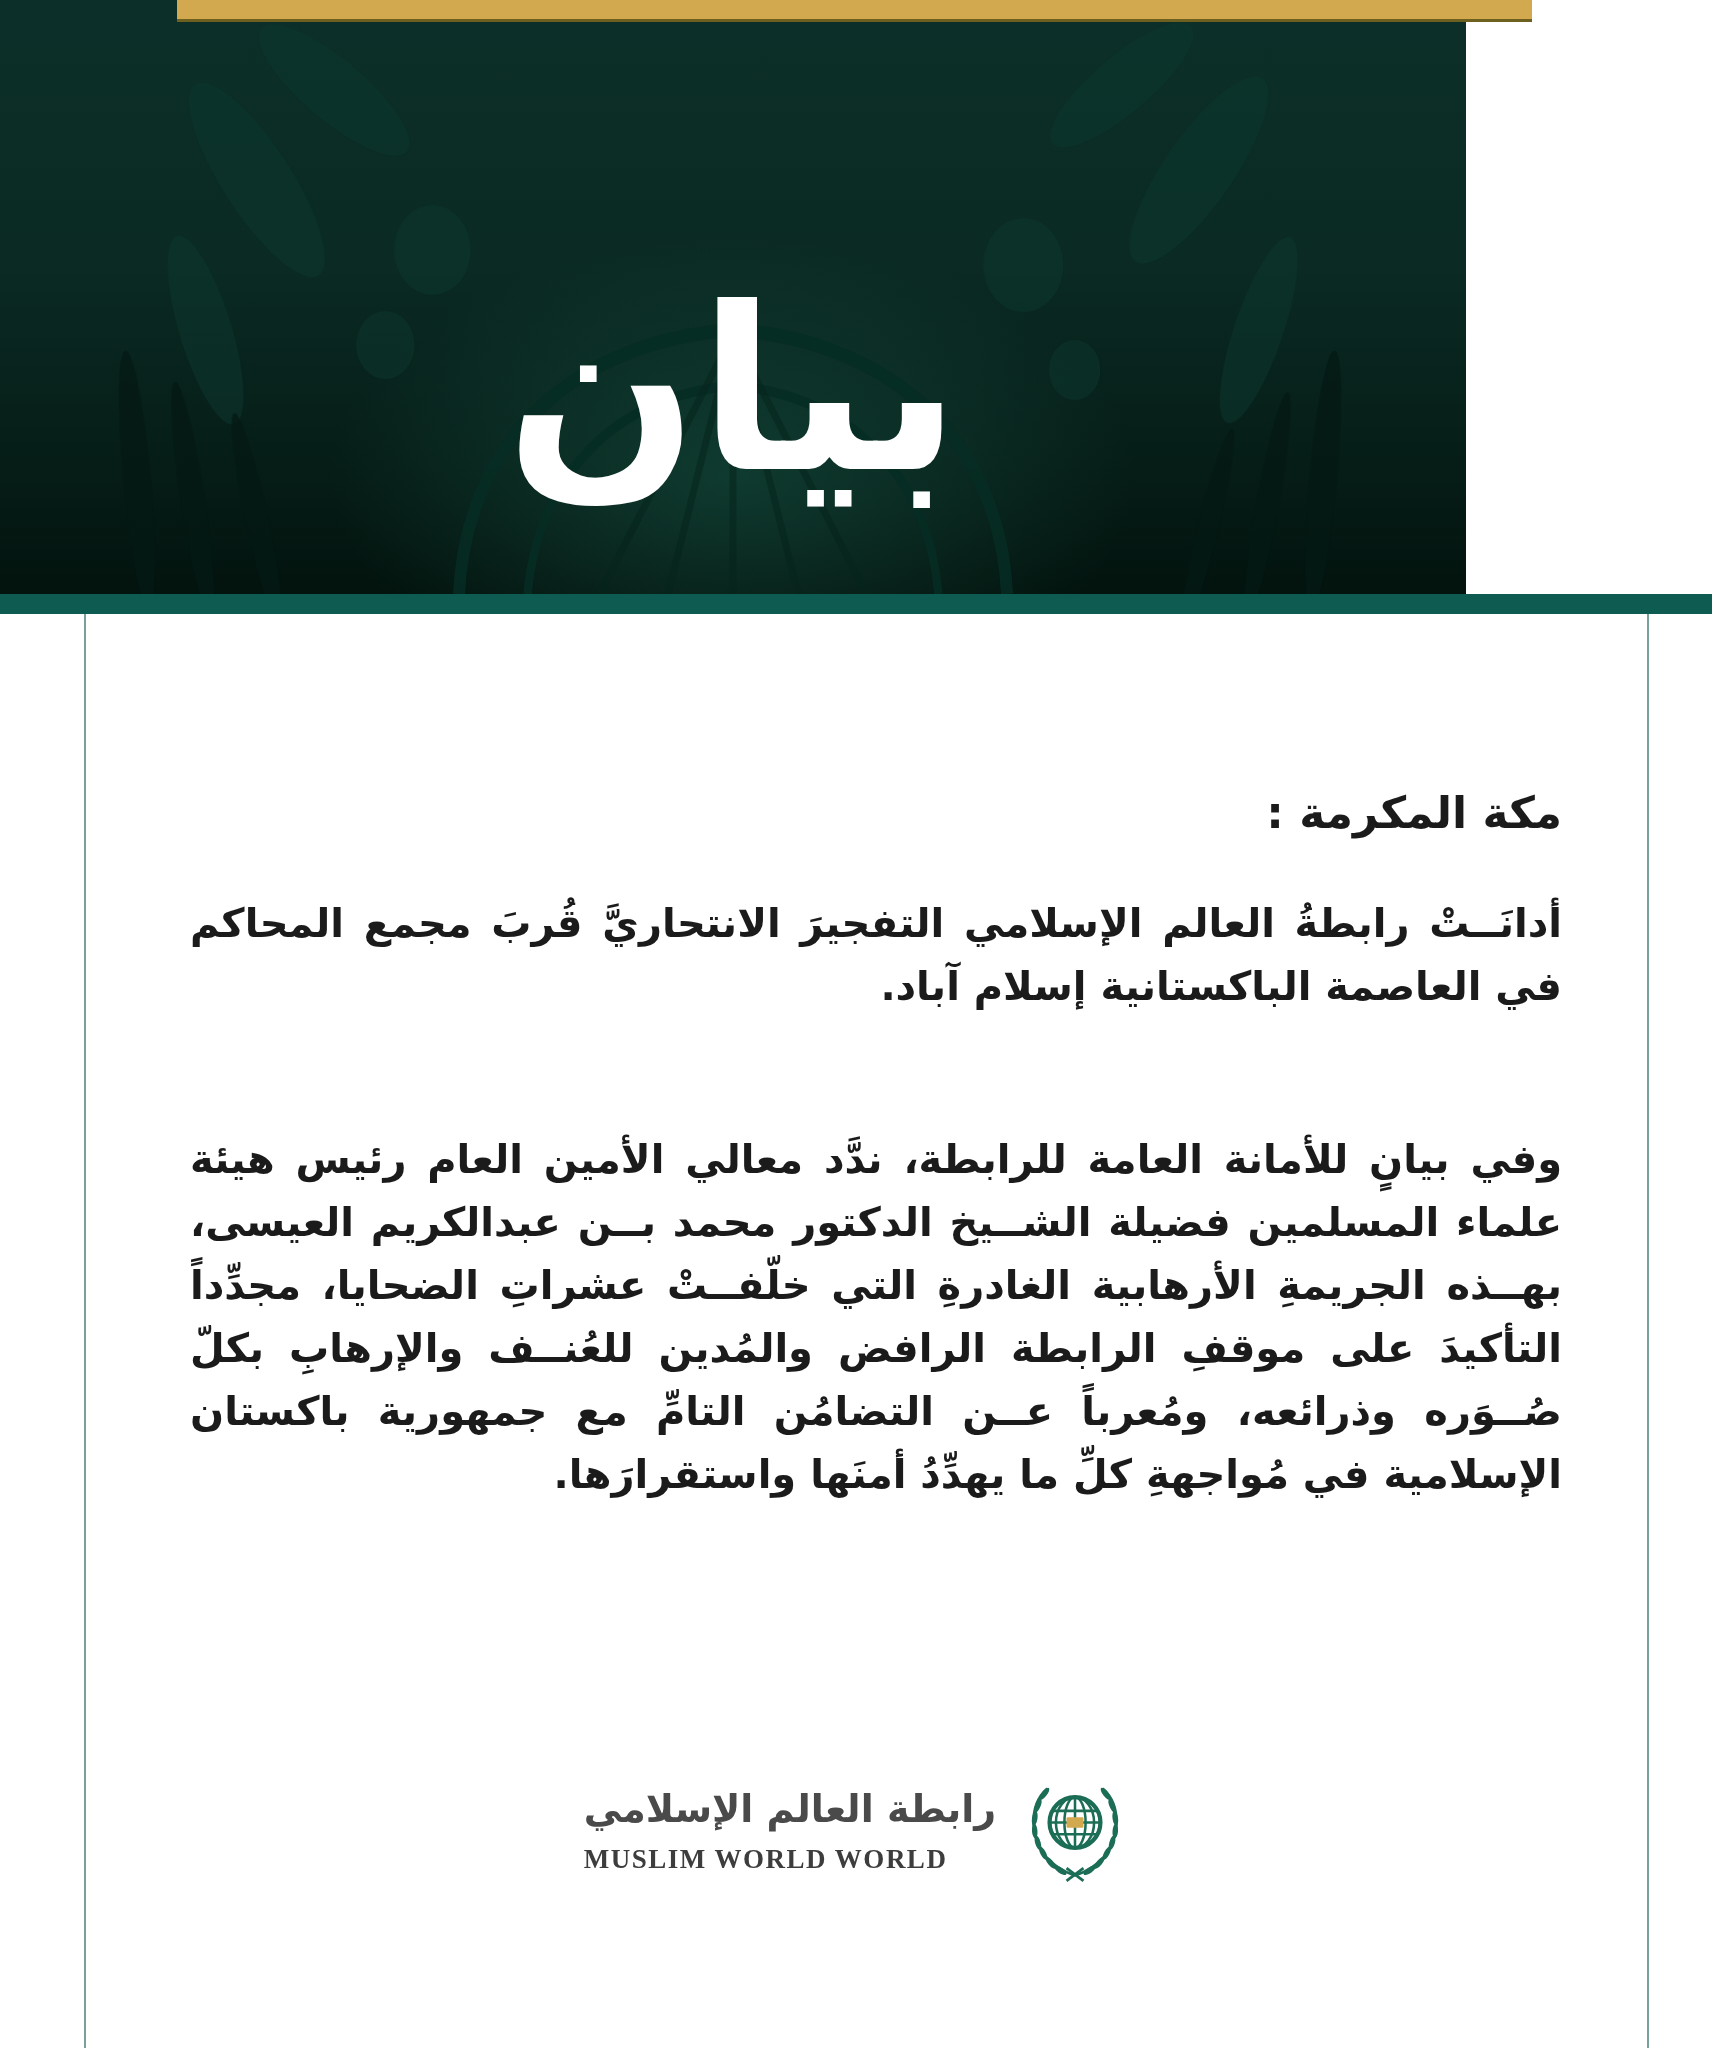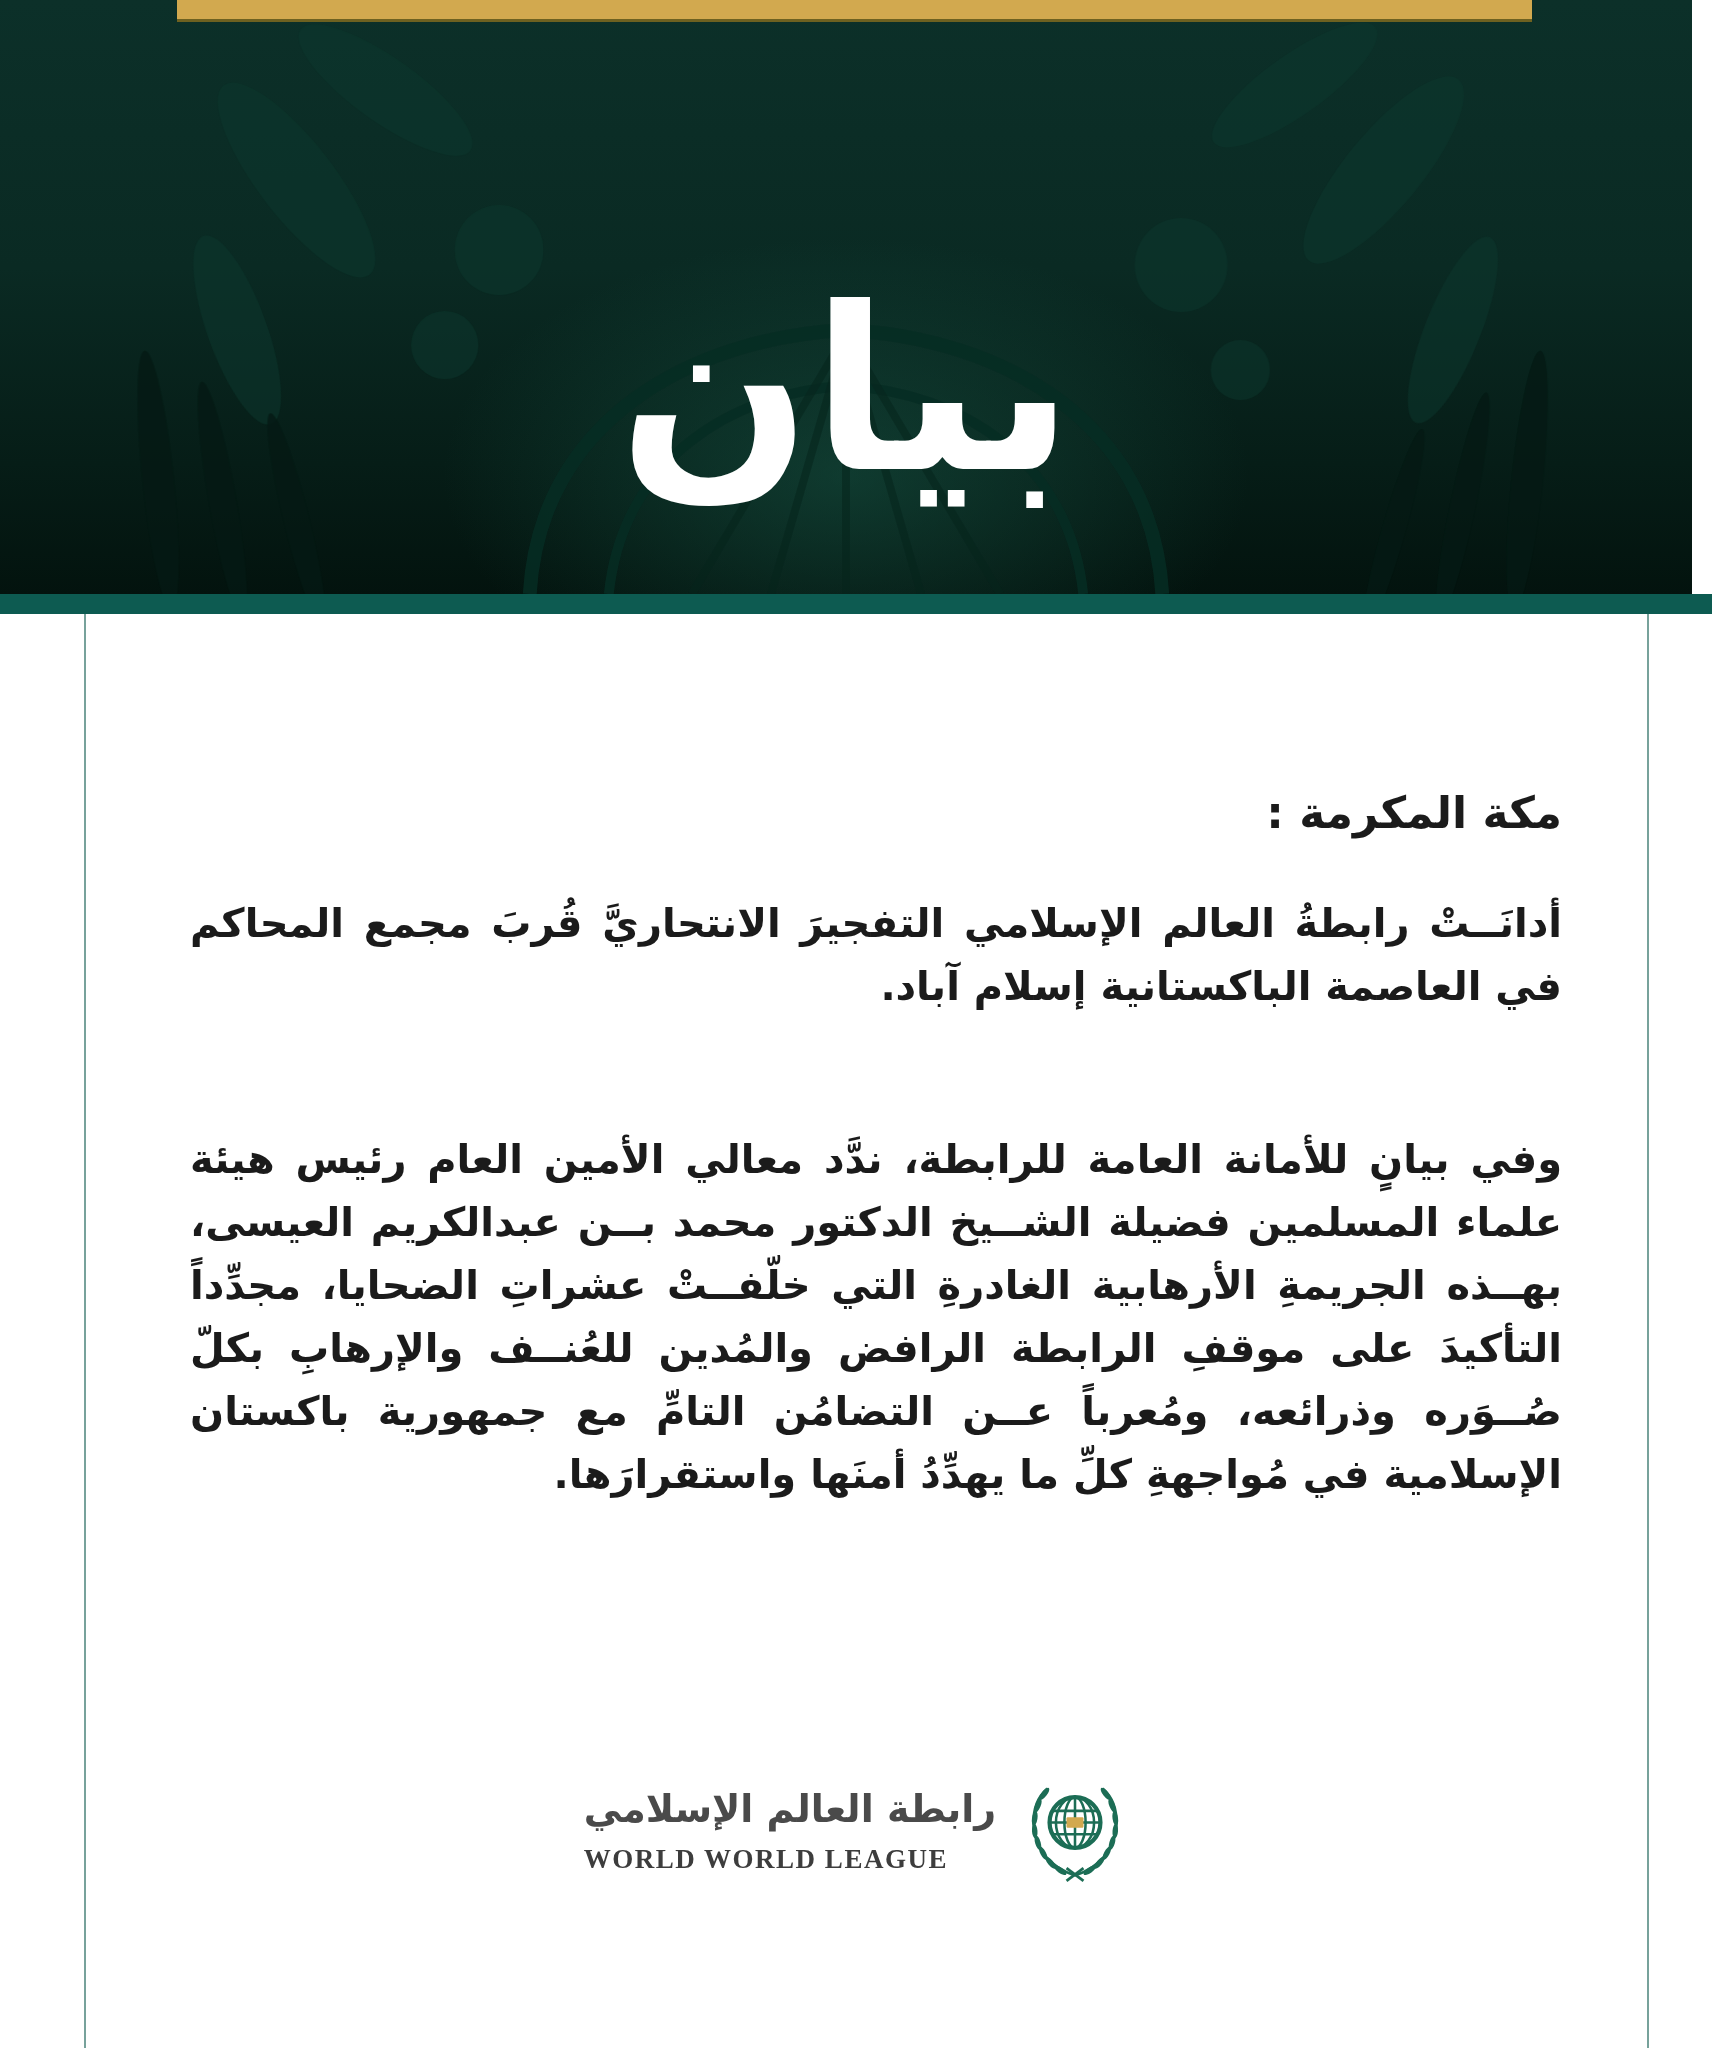--- a/index.html
+++ b/index.html
@@ -16,21 +16,21 @@
   }
   *{margin:0;padding:0;box-sizing:border-box;}
   body{background:#ffffff;}
   .page{
     position:relative;width:1712px;height:2048px;margin:0 auto;
     background:#ffffff;overflow:hidden;
     font-family:"DejaVu Sans",sans-serif;
   }
   
   .header{
-    position:absolute;top:0;left:0;width:1692px;height:594px;
+    position:absolute;top:0;left:0;width:1466px;height:594px;
     background:
       radial-gradient(ellipse 560px 330px at 50% 80%, rgba(26,92,75,.48), rgba(26,92,75,0) 72%),
       linear-gradient(180deg,#0c3029 0%,#0a2a23 45%,#061d17 78%,var(--header-green-dark) 100%);
     padding-left: 19px;
   }
   .header-art{position:absolute;inset:0;width:100%;height:100%;}
   .gold-bar{
     position:absolute;top:0;left:177px;width:1355px;height:22px;
     background:var(--gold);
     border-bottom:3px solid var(--gold-edge);
@@ -142,21 +142,21 @@
   <h2 class="content-block location-heading">مكة المكرمة :</h2>
 
   <p class="content-block statement-paragraph p1">أدانَــتْ رابطةُ العالم الإسلامي التفجيرَ الانتحاريَّ قُربَ مجمع المحاكم في العاصمة الباكستانية إسلام آباد.</p>
 
   <p class="content-block statement-paragraph p2">وفي بيانٍ للأمانة العامة للرابطة، ندَّد معالي الأمين العام رئيس هيئة علماء المسلمين فضيلة الشــيخ الدكتور محمد بــن عبدالكريم العيسى، بهــذه الجريمةِ الأرهابية الغادرةِ التي خلّفــتْ عشراتِ الضحايا، مجدِّداً التأكيدَ على موقفِ الرابطة الرافض والمُدين للعُنــف والإرهابِ بكلّ صُــوَره وذرائعه، ومُعرباً عــن التضامُن التامِّ مع جمهورية باكستان الإسلامية في مُواجهةِ كلِّ ما يهدِّدُ أمنَها واستقرارَها.</p>
 
 
   <div class="logo-row">
     <div class="logo-text-col">
       <div class="logo-arabic">رابطة العالم الإسلامي</div>
-      <div class="logo-english">WORLD WORLD LEAGUE</div>
+      <div class="logo-english">MUSLIM WORLD WORLD</div>
     </div>
 
     <svg class="wreath-globe" viewBox="0 0 100 100" aria-hidden="true">
 
       <g stroke="#1c6d55" fill="none">
         <circle cx="50" cy="42" r="24" stroke-width="4"></circle>
         <ellipse cx="50" cy="42" rx="10" ry="24" stroke-width="2.4"></ellipse>
         <ellipse cx="50" cy="42" rx="18" ry="24" stroke-width="2.4"></ellipse>
         <line x1="50" y1="18" x2="50" y2="66" stroke-width="2.4"></line>
         <line x1="26" y1="42" x2="74" y2="42" stroke-width="2.4"></line>

